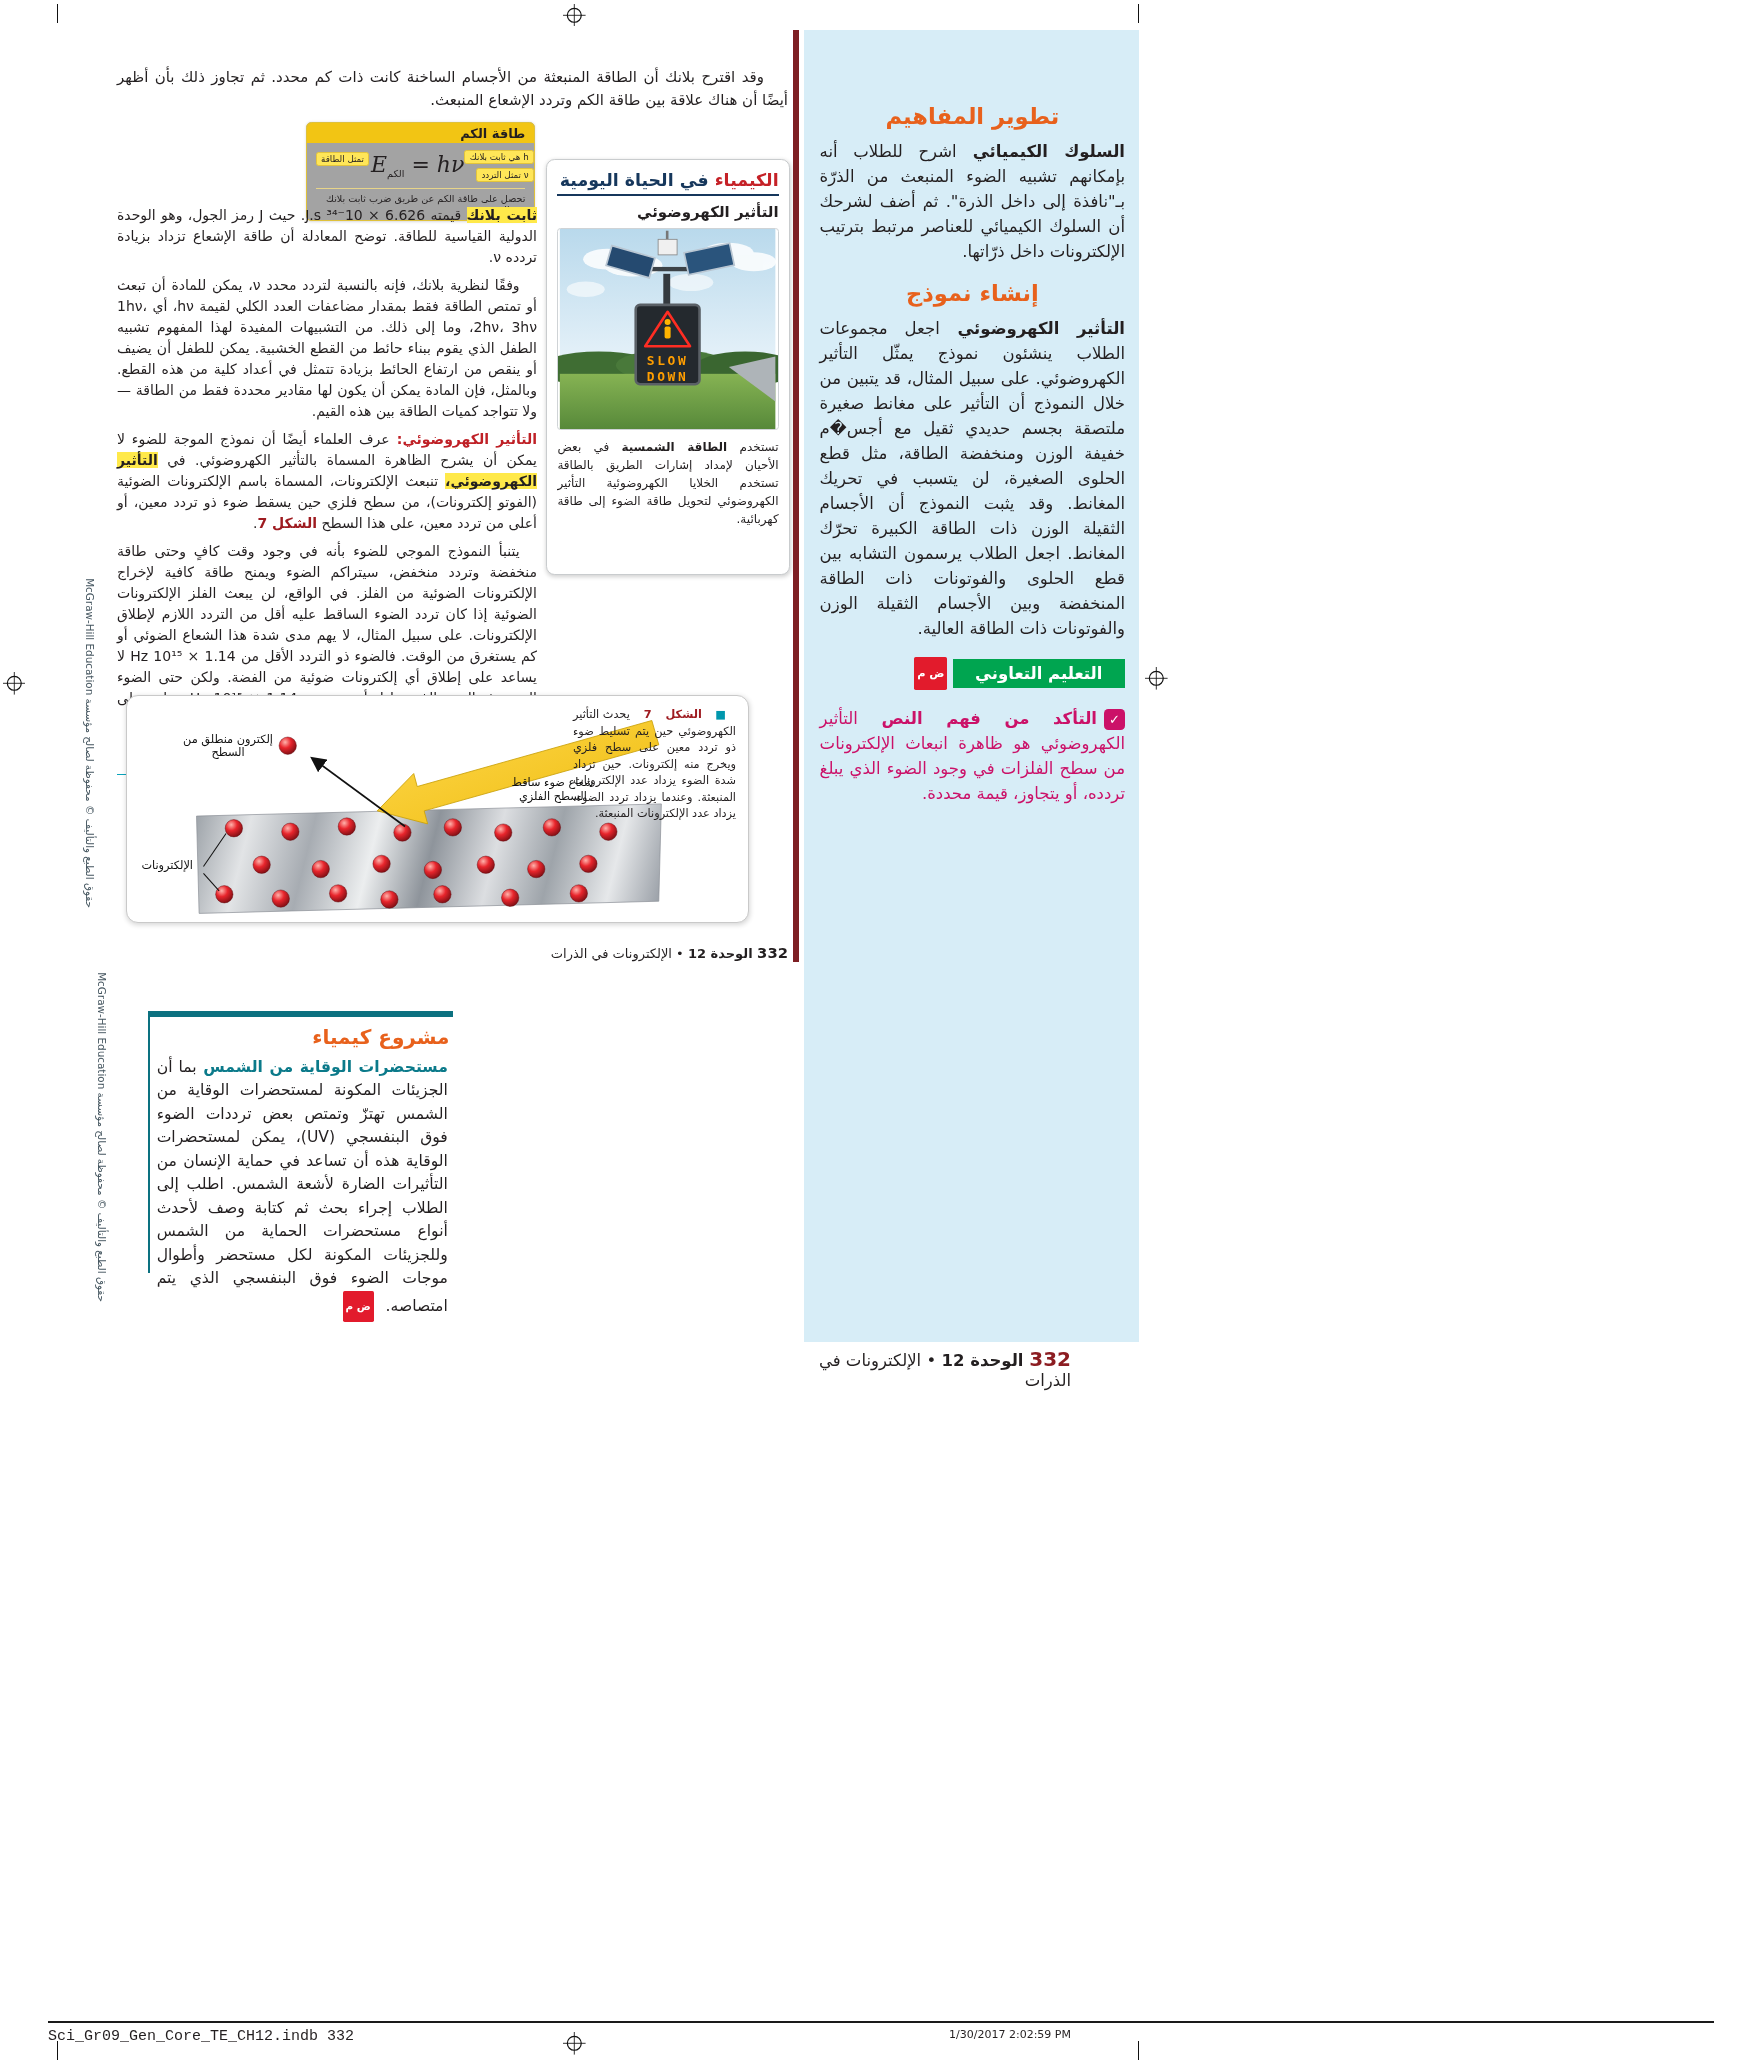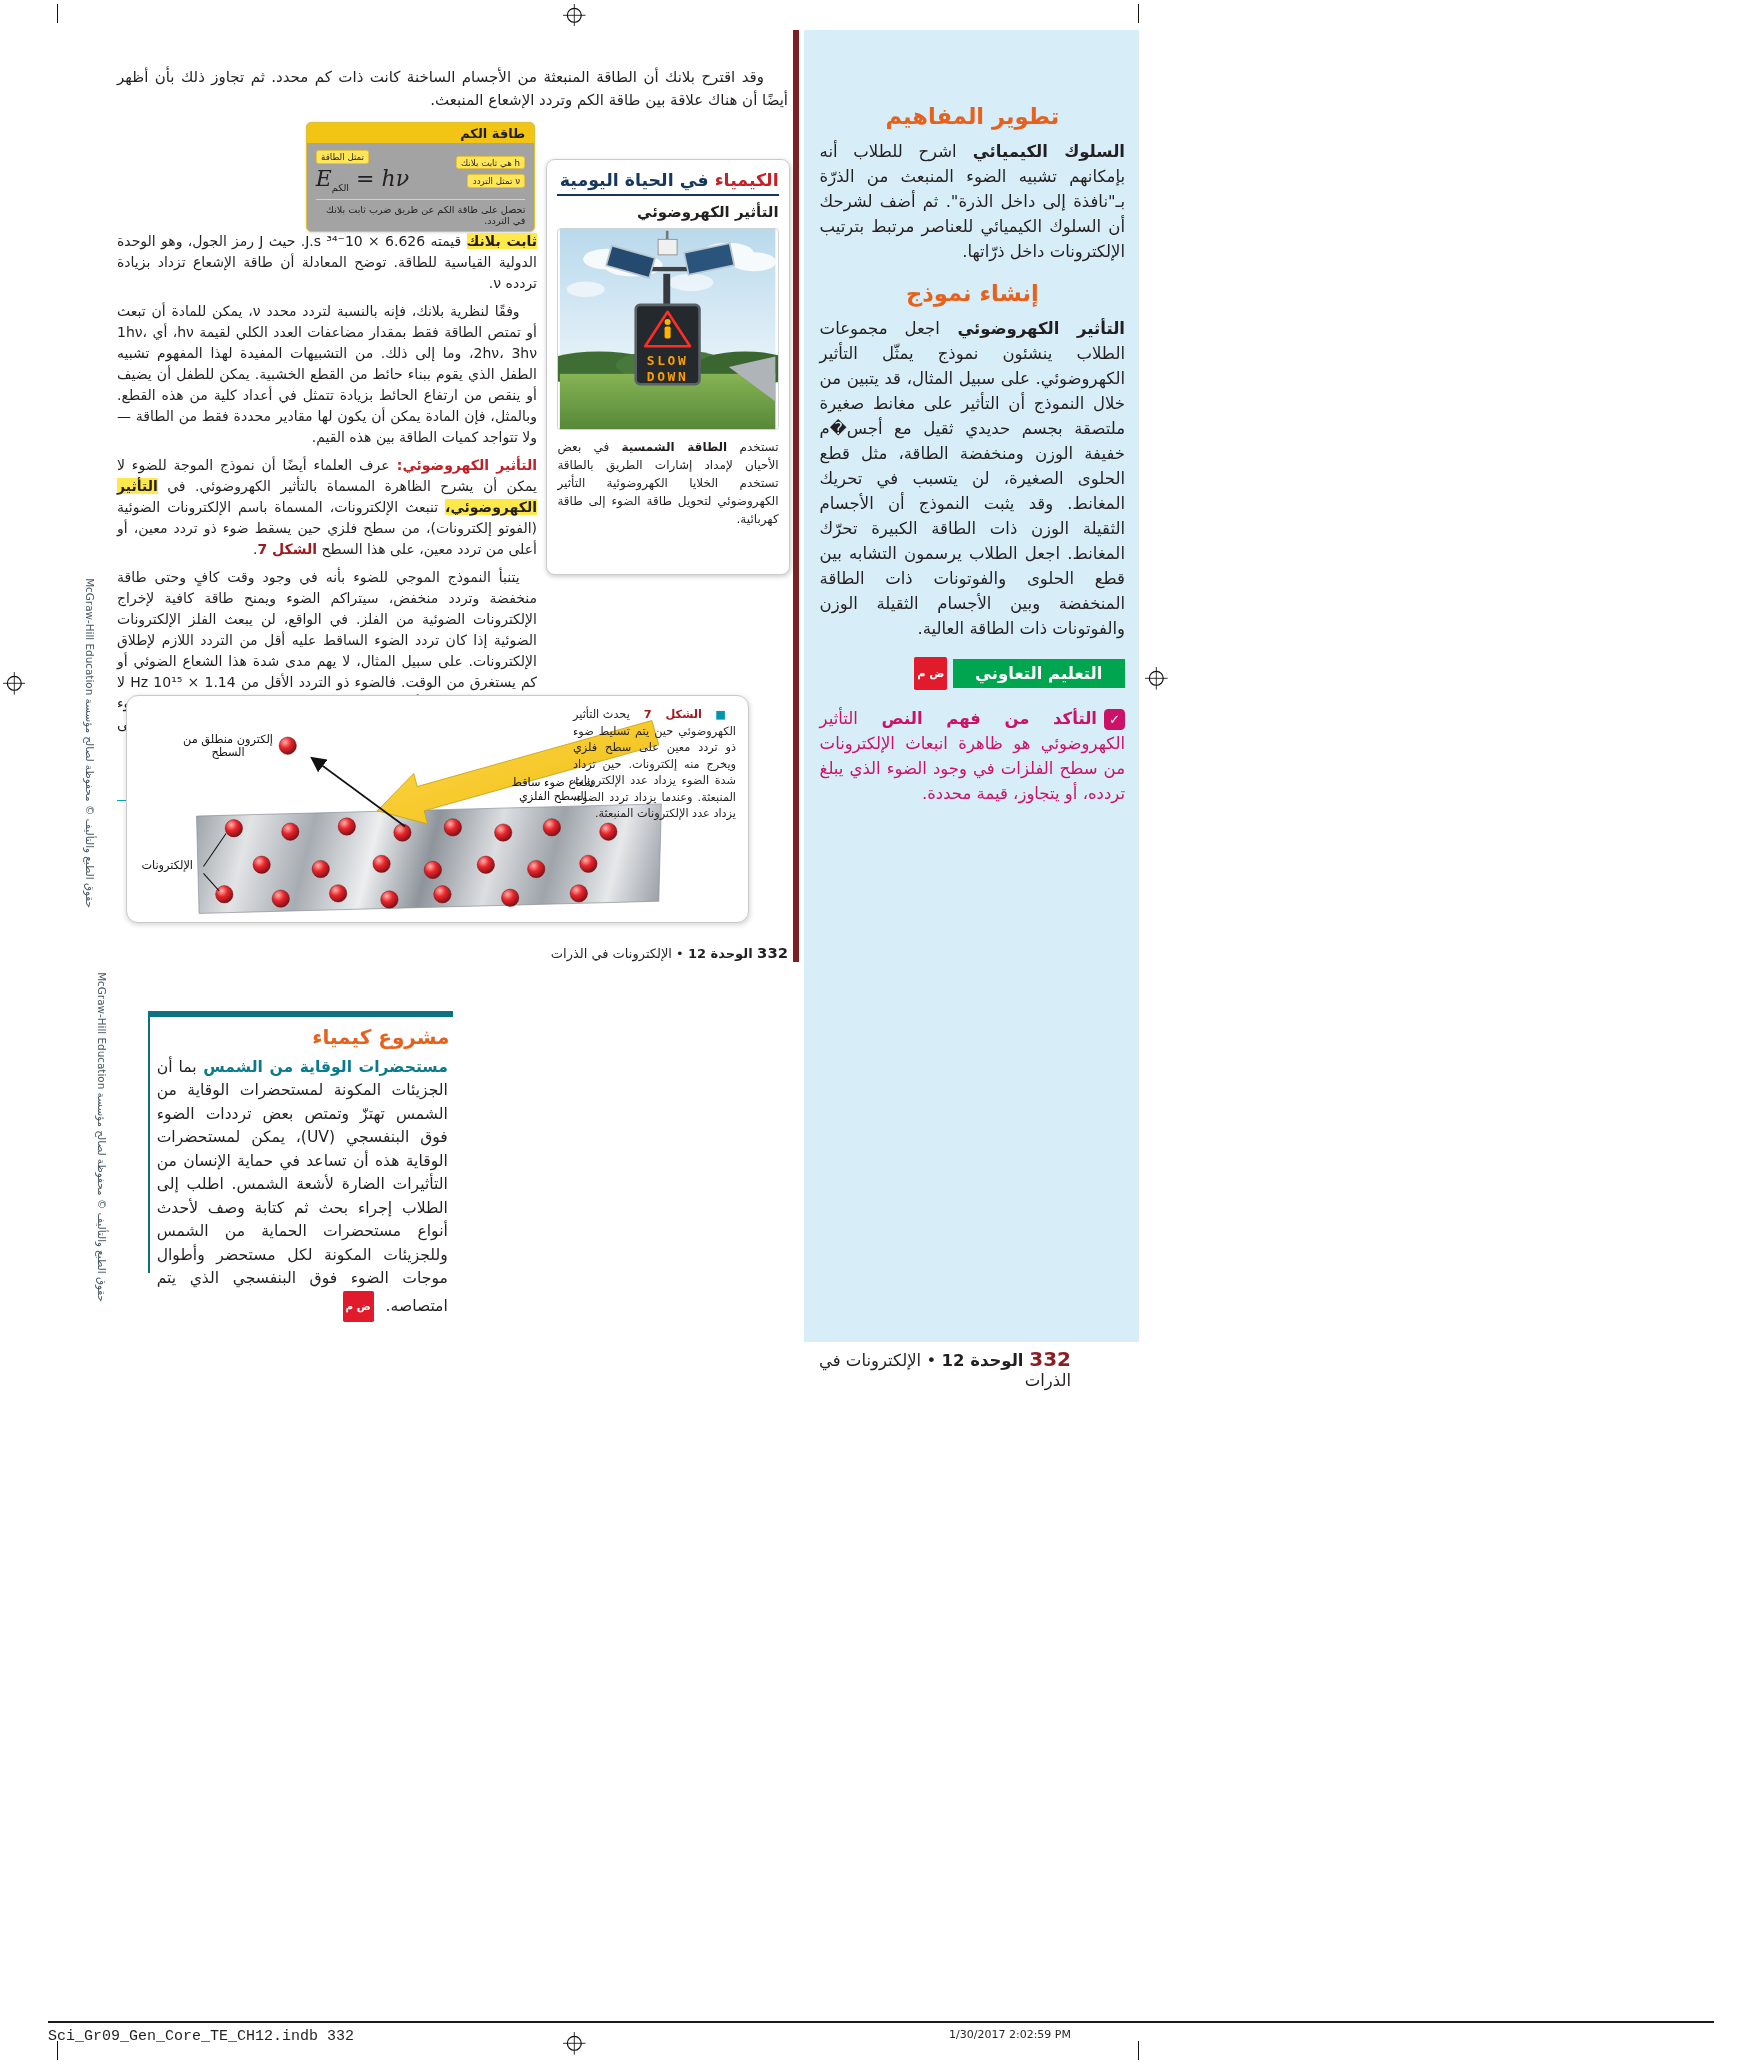--- a/index.html
+++ b/index.html
@@ -10,28 +10,28 @@
   .regmark{position:absolute}
   .tick{position:absolute;background:#111}
 
   
   .student-intro{position:absolute;left:117px;top:66px;width:671px;font-size:15px;line-height:22.6px;direction:rtl;text-align:justify;text-indent:24px}
 
   .qbox{position:absolute;left:306px;top:122px;width:229px;border:0.9px solid #dfc13a;border-radius:5.2px;overflow:hidden;box-shadow:0 0.9px 2.6px rgba(0,0,0,.15);background:#a3a3a3}
   .qbox-head{background:#f2c514;padding:2.6px 8.7px;font-weight:bold;font-size:13px;direction:rtl;text-align:right}
   .qbox-body{padding:7px 8.7px 5.2px}
   .eq-grid{display:flex;direction:ltr;align-items:center;justify-content:space-between}
-  .eq-left{display:flex;flex-direction:column;align-items:flex-start;gap:1.7px}
+  .eq-left{display:flex;flex-direction:row;align-items:flex-start;gap:1.7px}
   .eq{direction:ltr;font-family:"DejaVu Serif",serif;font-style:italic;font-size:22px;white-space:nowrap}
   .eq sub{font-size:9.6px;font-style:normal;font-family:"DejaVu Sans",sans-serif}
   .chips{display:flex;flex-direction:column;gap:4.3px;align-items:flex-end}
   .chip{background:#ffe658;border:0.9px solid #e3c43b;border-radius:2.6px;font-size:8.7px;padding:0.9px 4.3px;direction:rtl;white-space:nowrap}
   .qbox-note{font-size:9.6px;direction:rtl;margin-top:6px;border-top:0.9px solid #e7d489;padding-top:3.5px;text-align:right}
 
-  .col-narrow{position:absolute;left:117px;top:231px;width:420px;direction:rtl;text-align:justify;font-size:14px;line-height:21px}
+  .col-narrow{position:absolute;left:117px;top:205px;width:420px;direction:rtl;text-align:justify;font-size:14px;line-height:21px}
   .col-narrow p{margin-bottom:7px}
   .col-narrow p.ind{text-indent:17.4px}
 
   .s-b{font-weight:bold}
   .s-redb{color:#bf2026;font-weight:bold}
   .s-hlb{background:#ffe94a;font-weight:bold}
   .s-ref{color:#9e1b20;font-weight:bold}
   .s-tealb{color:#0b7a8a;font-weight:bold}
   .s-figref{color:#9e1b20;font-weight:bold}
   .s-tealsq{color:#0097ad}

